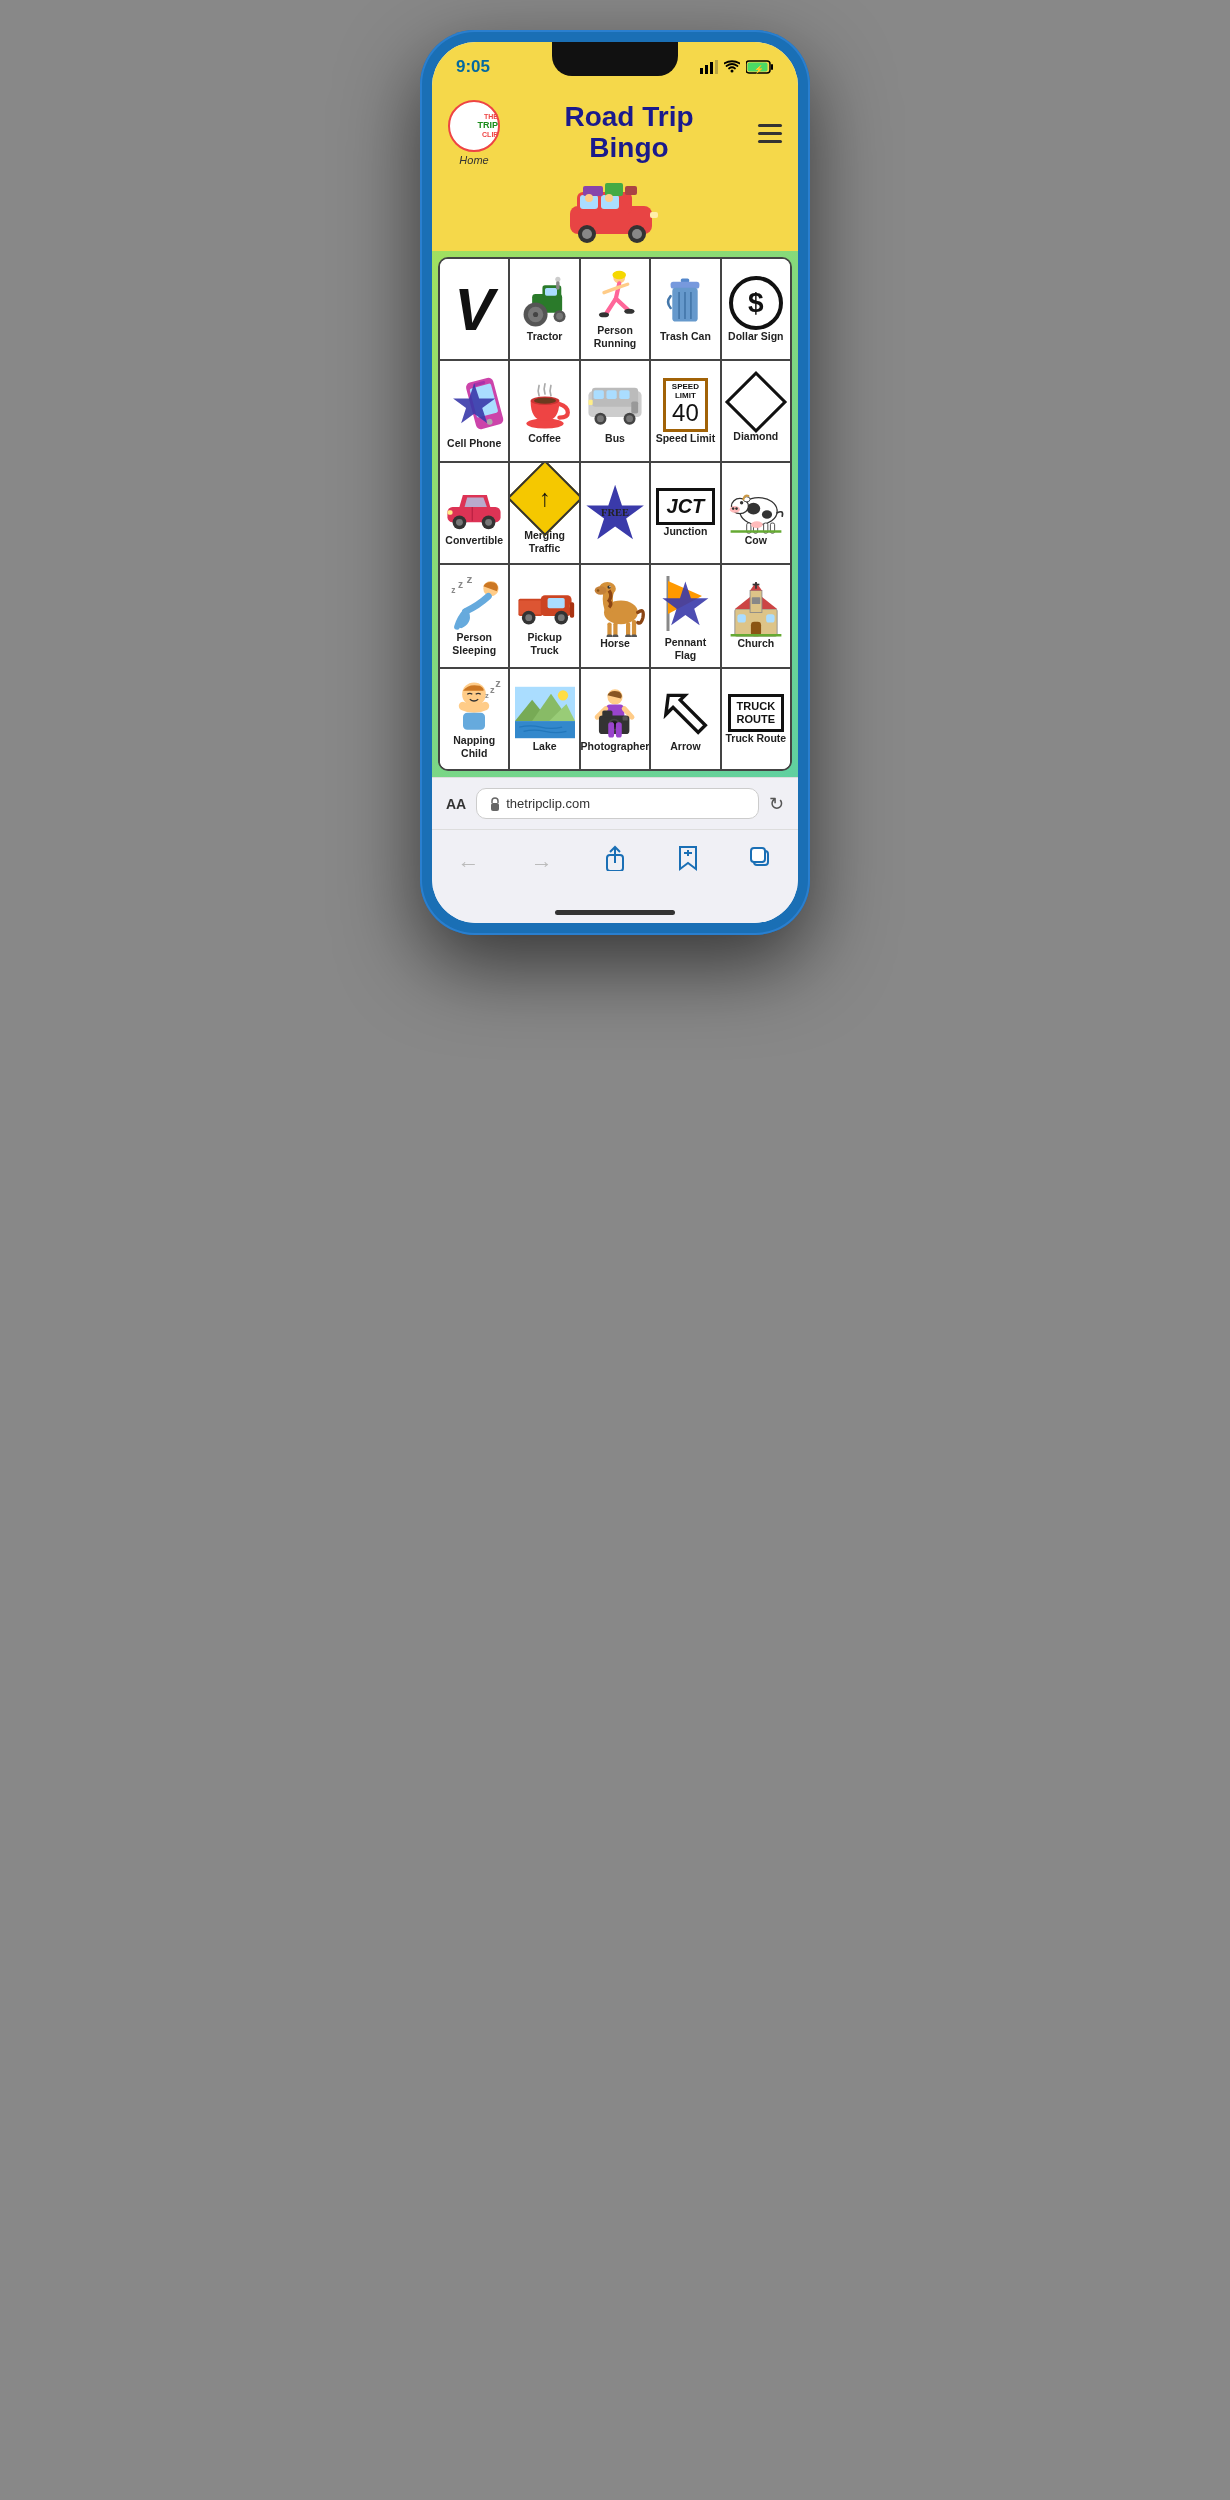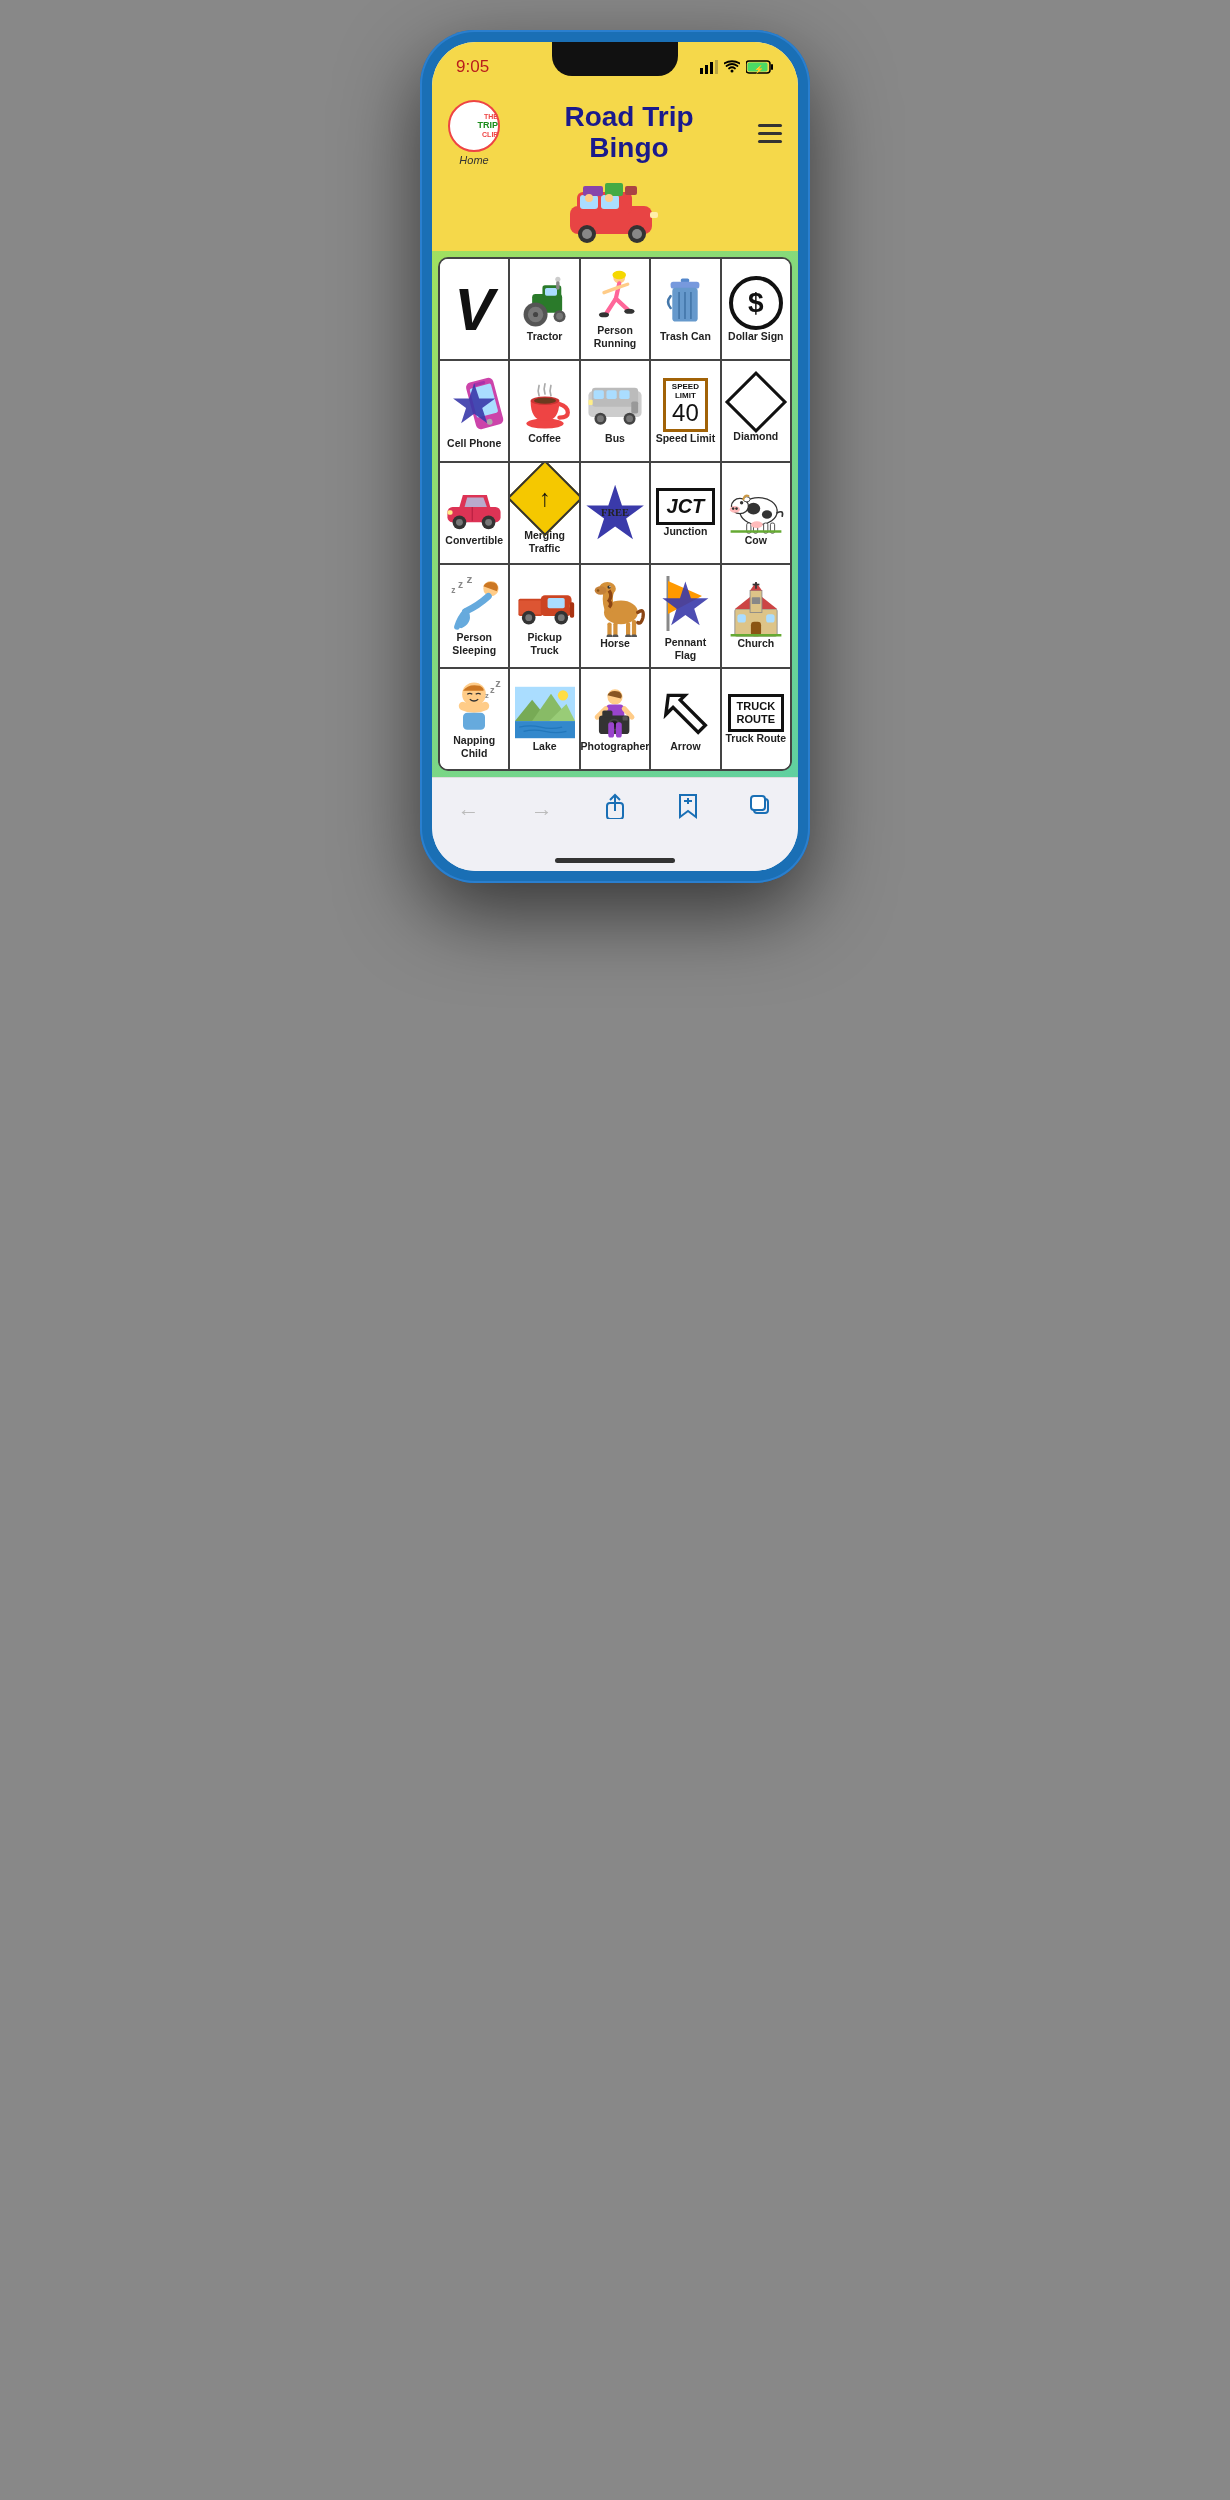--- a/index.html
+++ b/index.html
@@ -36,22 +36,22 @@
       height: 50px;
       display: flex;
       align-items: center;
       justify-content: space-between;
       padding: 0 24px;
       position: relative;
     }
 
     .status-time {
       font-size: 17px;
-      font-weight: 400;
-      color: #b91c1c;
+      font-weight: 700;
+      color: #0369a1;
     }
 
     .status-icons {
       display: flex;
       align-items: center;
       gap: 6px;
     }
 
     .notch {
       position: absolute;
@@ -881,20 +881,31 @@
               <span>TRUCK</span><br>
               <span>ROUTE</span>
             </div>
             <span class="cell-label">Truck Route</span>
           </div>
         </div>
 
       </div>
     </div>
 
+    <div class="browser-bar">
+      <span class="browser-aa">AA</span>
+      <div class="browser-url">
+        <svg width="12" height="14" viewBox="0 0 12 14">
+          <rect x="2" y="6" width="8" height="8" rx="2" fill="#666"></rect>
+          <path d="M3 6 V4 A3 3 0 0 1 9 4 V6" stroke="#666" stroke-width="1.5" fill="none"></path>
+        </svg>
+        <span>thetripclip.com</span>
+      </div>
+      <span class="browser-reload">↻</span>
+    </div>
 
     <div class="bottom-nav">
       <span class="bottom-nav-btn disabled">←</span>
       <span class="bottom-nav-btn disabled">→</span>
       <span class="bottom-nav-btn">
         <svg width="22" height="26" viewBox="0 0 22 26">
           <rect x="3" y="10" width="16" height="16" rx="3" stroke="#1a6fb5" stroke-width="2" fill="none"></rect>
           <line x1="11" y1="2" x2="11" y2="18" stroke="#1a6fb5" stroke-width="2"></line>
           <polyline points="6,7 11,2 16,7" stroke="#1a6fb5" stroke-width="2" fill="none"></polyline>
         </svg>

